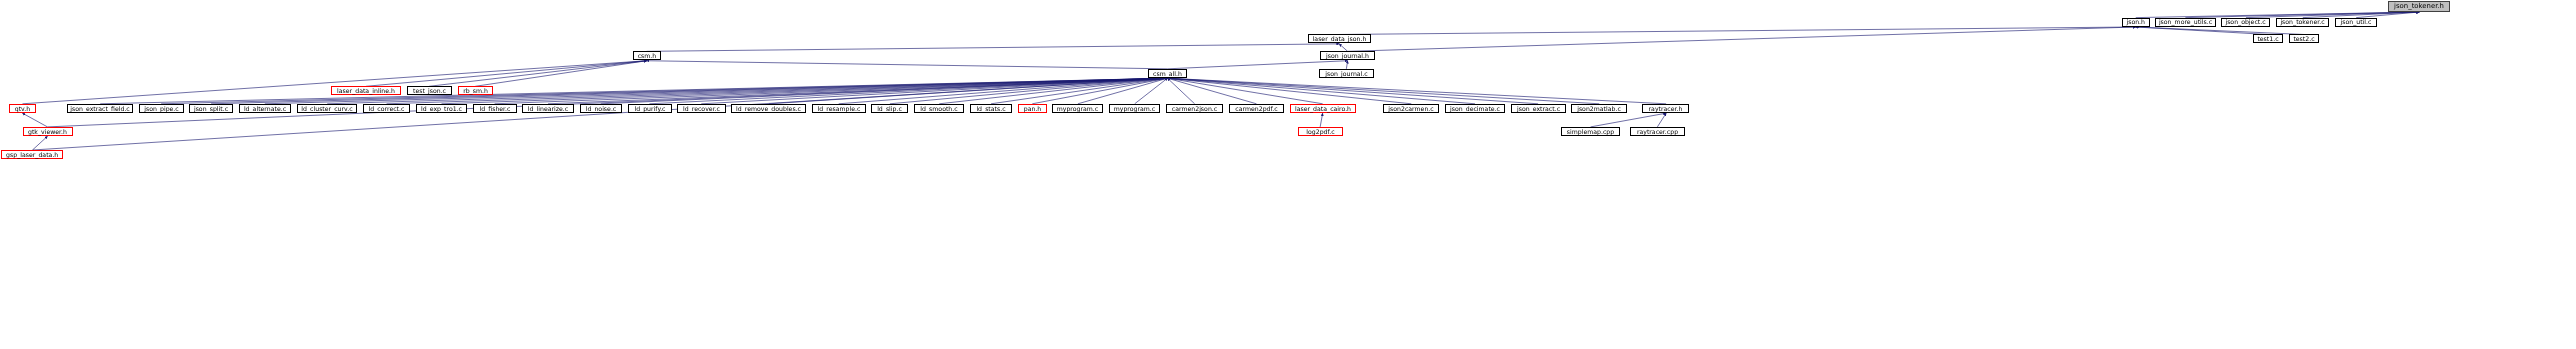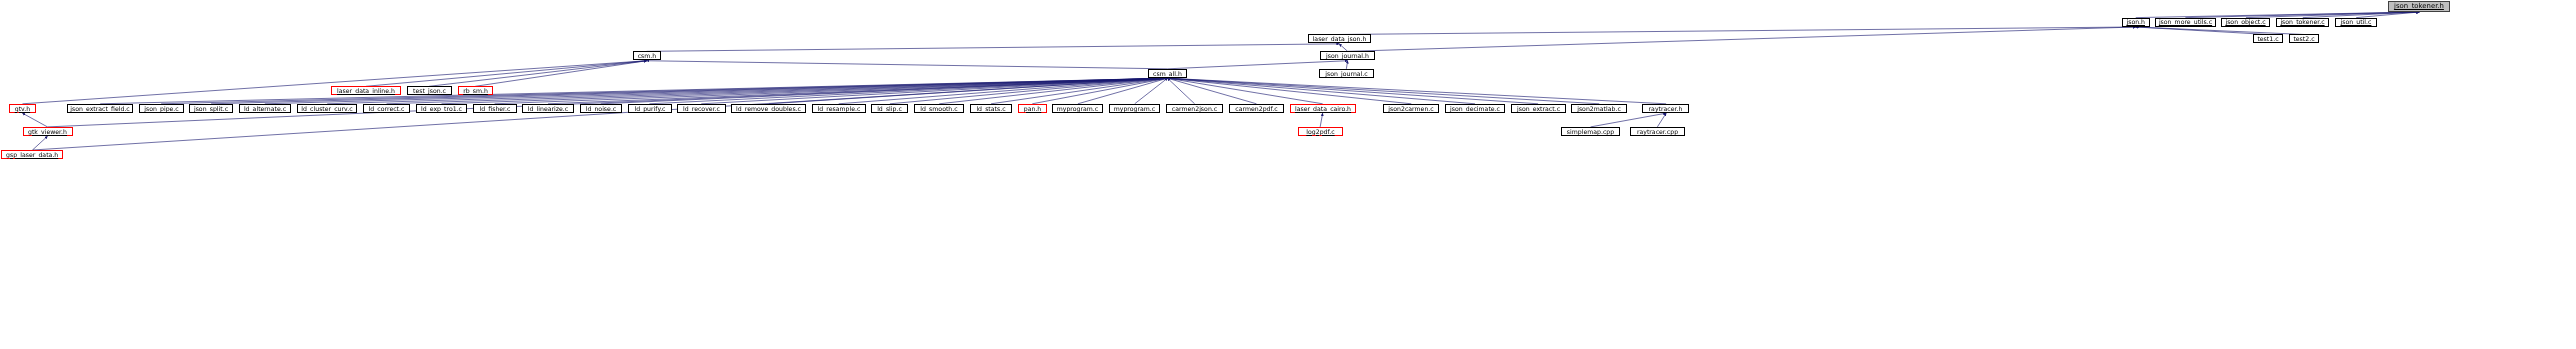--- a/index.html
+++ b/index.html
@@ -14,21 +14,20 @@
     color:#000;
     font-size:6.2px;
     line-height:1;
     display:flex;
     align-items:center;
     justify-content:center;
     white-space:nowrap;
     height:9.4px;
     padding:0 2.5px;
     z-index:5;
-    text-decoration:underline;
   }
   .node.red{border-color:#ff0000;}
   .node.root{background:#bfbfbf;border:0.6px solid #404040;font-size:6.9px;height:10.6px;}
   .node span{pointer-events:none;}
 </style>
 </head>
 <body>
 
 <div id="graph">
   <svg id="edges" xmlns="http://www.w3.org/2000/svg" viewBox="0 0 4125 560" width="2576" height="350">

